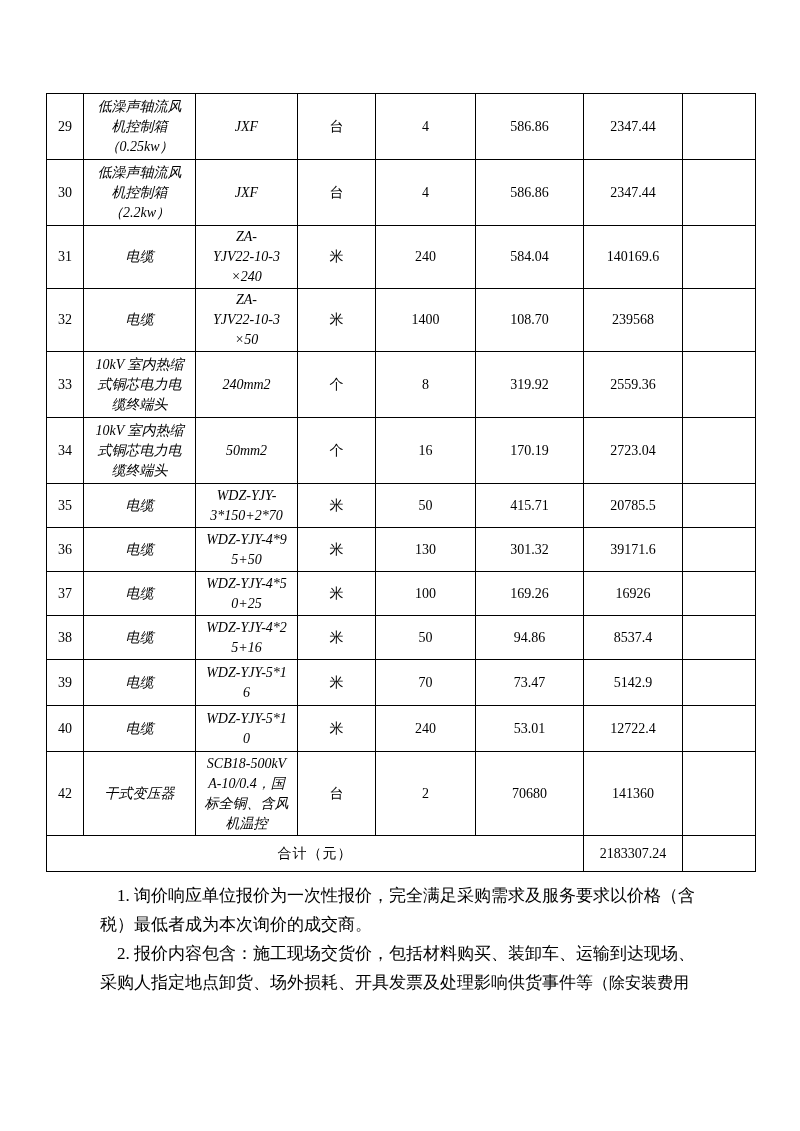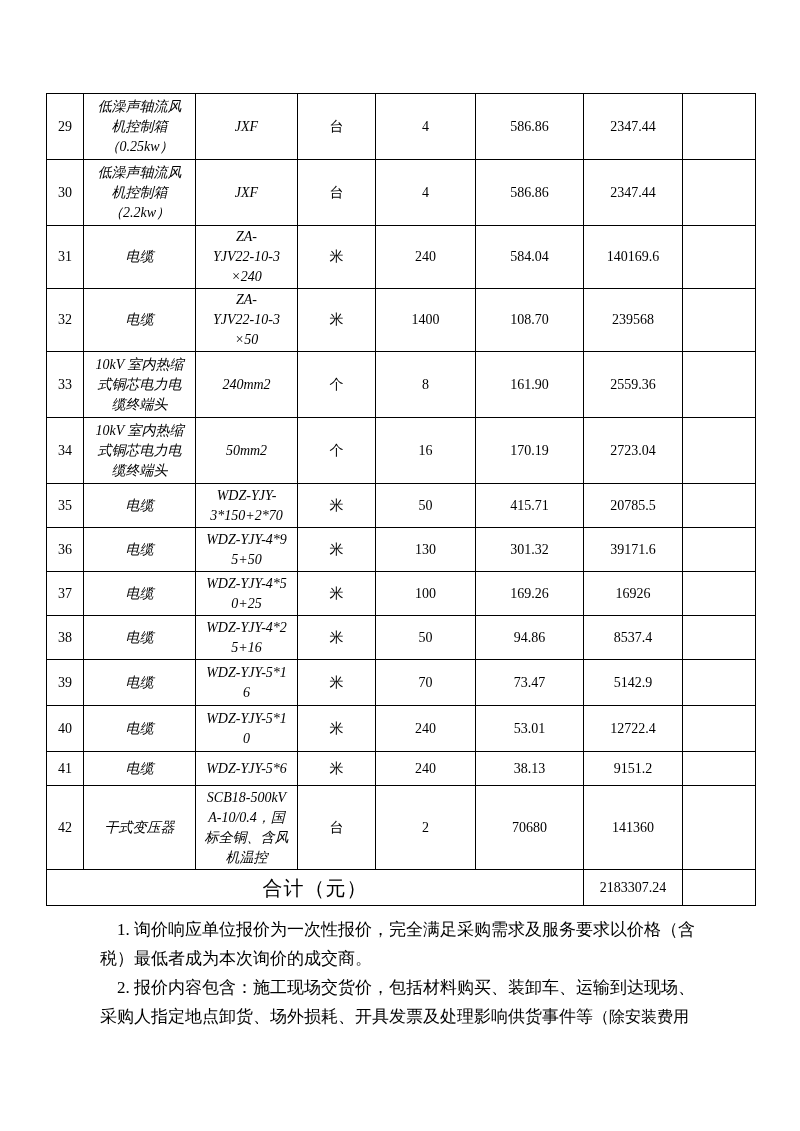--- a/index.html
+++ b/index.html
@@ -30,21 +30,21 @@
   td.pre { white-space: pre-line; font-style: italic; }
 
   tr.h66 { height: 66px; }
   tr.h60 { height: 60px; }
   tr.h44 { height: 44px; }
   tr.h46 { height: 46px; padding-left: 36px; }
   tr.h34 { height: 34px; }
   tr.h84 { height: 84px; }
   tr.h36 { height: 36px; }
 
-  td.total-label { font-size: 20px; letter-spacing: 1px; }
+  td.total-label { font-size: 14px; letter-spacing: 1px; }
 
   .notes {
     margin: 9px 0 0 100px;
     width: 608px;
     font-size: 17px;
     line-height: 29px;
   }
   .notes p { margin: 0; text-indent: 17px; }
   .note-suffix { font-size: 16px; }
 </style>
@@ -114,21 +114,21 @@
         <td></td>
       </tr>
       <tr class="h66">
         <td>33</td>
         <td class="pre">10kV 室内热缩
 式铜芯电力电
 缆终端头</td>
         <td class="pre">240mm2</td>
         <td>个</td>
         <td>8</td>
-        <td>161.90</td>
+        <td>319.92</td>
         <td>2559.36</td>
         <td></td>
       </tr>
       <tr class="h66">
         <td>34</td>
         <td class="pre">10kV 室内热缩
 式铜芯电力电
 缆终端头</td>
         <td class="pre">50mm2</td>
         <td>个</td>
@@ -194,30 +194,20 @@
       </tr>
       <tr class="h46">
         <td>40</td>
         <td class="pre">电缆</td>
         <td class="pre">WDZ-YJY-5*1
 0</td>
         <td>米</td>
         <td>240</td>
         <td>53.01</td>
         <td>12722.4</td>
-        <td></td>
-      </tr>
-      <tr class="h34">
-        <td>41</td>
-        <td class="pre">电缆</td>
-        <td class="pre">WDZ-YJY-5*6</td>
-        <td>米</td>
-        <td>240</td>
-        <td>38.13</td>
-        <td>9151.2</td>
         <td></td>
       </tr>
       <tr class="h84">
         <td>42</td>
         <td class="pre">干式变压器</td>
         <td class="pre">SCB18-500kV
 A-10/0.4，国
 标全铜、含风
 机温控</td>
         <td>台</td>

